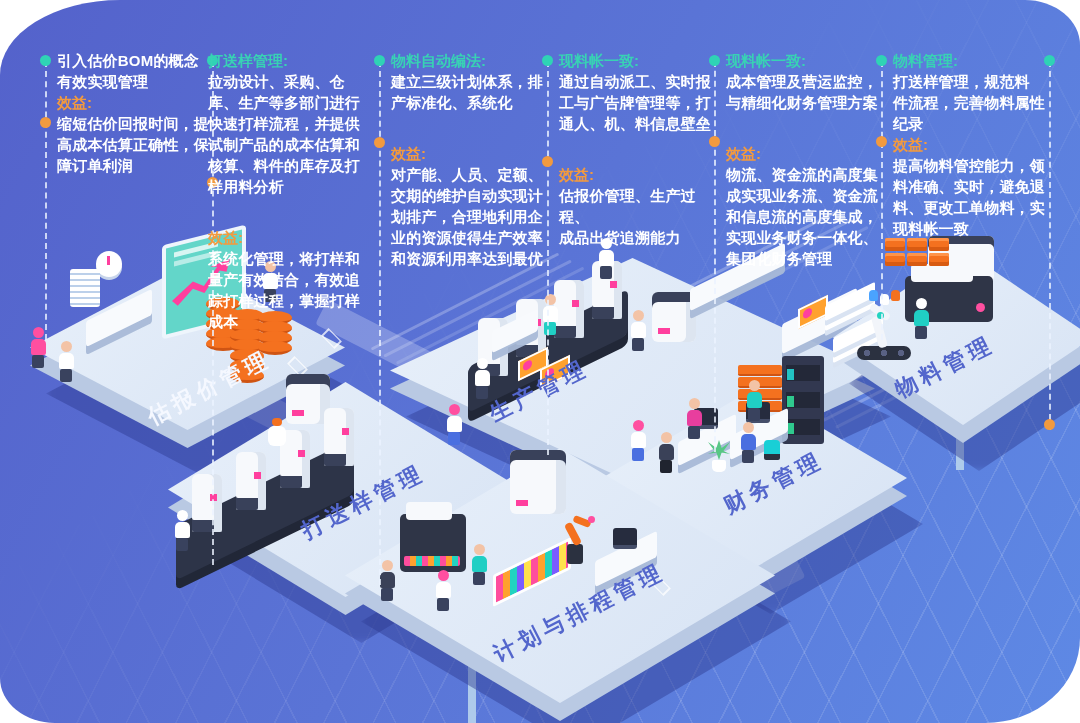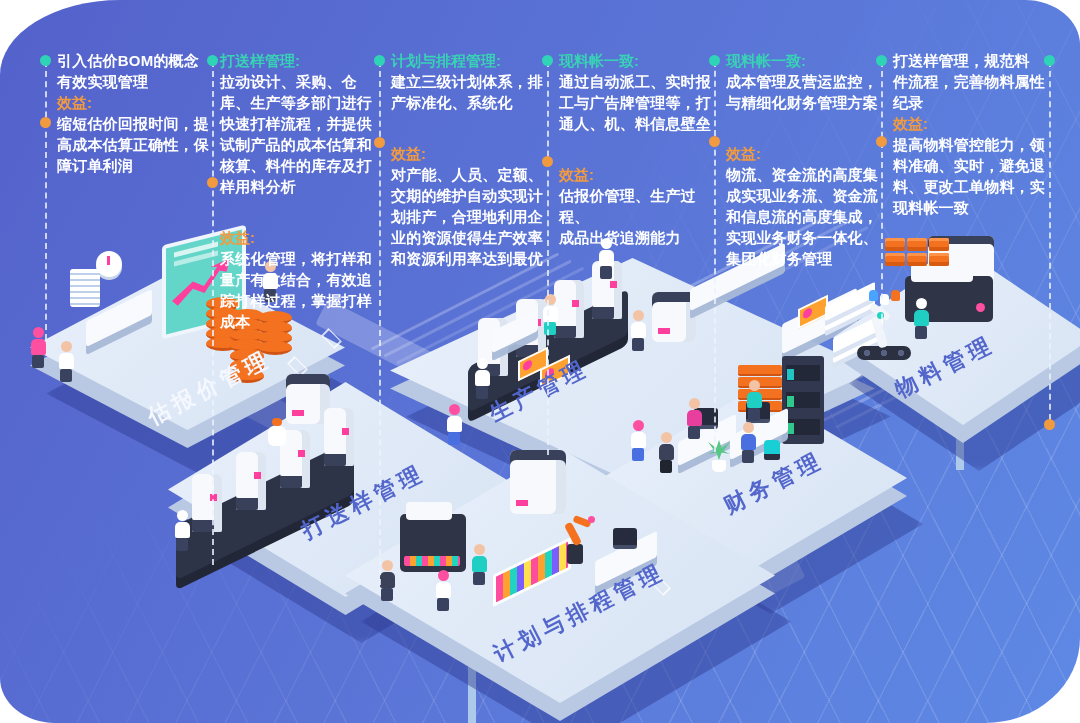--- a/index.html
+++ b/index.html
@@ -407,37 +407,37 @@
   <div class="dot orange" style="left:1044px;top:419px;"></div>
 
   <div class="col" style="left:57px;">
     <div class="desc">引入估价BOM的概念
 有效实现管理</div>
     <div class="bl">效益:</div>
     <div class="ben">缩短估价回报时间，提
 高成本估算正确性，保
 障订单利润</div>
   </div>
-  <div class="col" style="left:220px;">
+  <div class="col" style="left:208px;">
     <div class="t">打送样管理:</div>
     <div class="desc">拉动设计、采购、仓
 库、生产等多部门进行
 快速打样流程，并提供
 试制产品的成本估算和
 核算、料件的库存及打
 样用料分析</div>
     <div class="gap"></div>
     <div class="bl">效益:</div>
     <div class="ben">系统化管理，将打样和
 量产有效结合，有效追
 踪打样过程，掌握打样
 成本</div>
   </div>
   <div class="col" style="left:391px;">
-    <div class="t">计划与排程管理:</div>
+    <div class="t">物料自动编法:</div>
     <div class="desc">建立三级计划体系，排
 产标准化、系统化</div>
     <div class="gap"></div>
     <div class="bl">效益:</div>
     <div class="ben">对产能、人员、定额、
 交期的维护自动实现计
 划排产，合理地利用企
 业的资源使得生产效率
 和资源利用率达到最优</div>
   </div>
@@ -457,20 +457,21 @@
 与精细化财务管理方案</div>
     <div class="gap"></div>
     <div class="bl">效益:</div>
     <div class="ben">物流、资金流的高度集
 成实现业务流、资金流
 和信息流的高度集成，
 实现业务财务一体化、
 集团化财务管理</div>
   </div>
   <div class="col" style="left:893px;">
+    <div class="t">物料管理:</div>
     <div class="desc">打送样管理，规范料
 件流程，完善物料属性
 纪录</div>
     <div class="bl">效益:</div>
     <div class="ben">提高物料管控能力，领
 料准确、实时，避免退
 料、更改工单物料，实
 现料帐一致</div>
   </div>
 </div>

